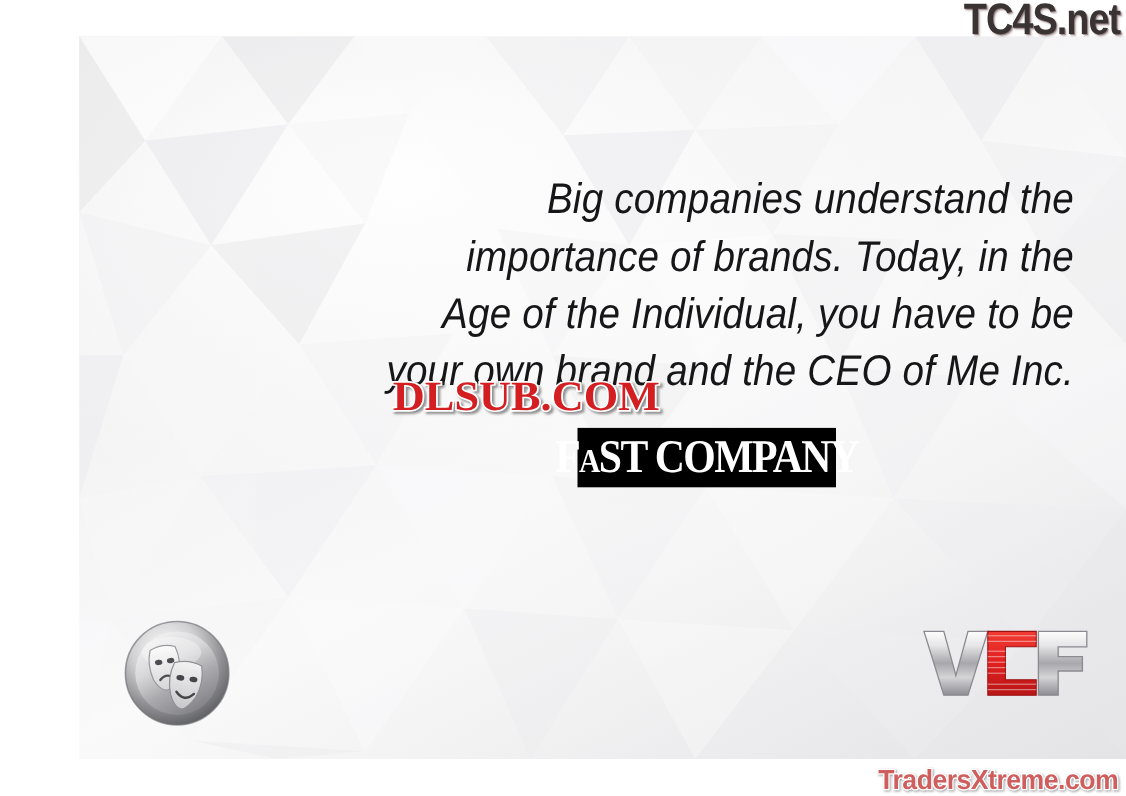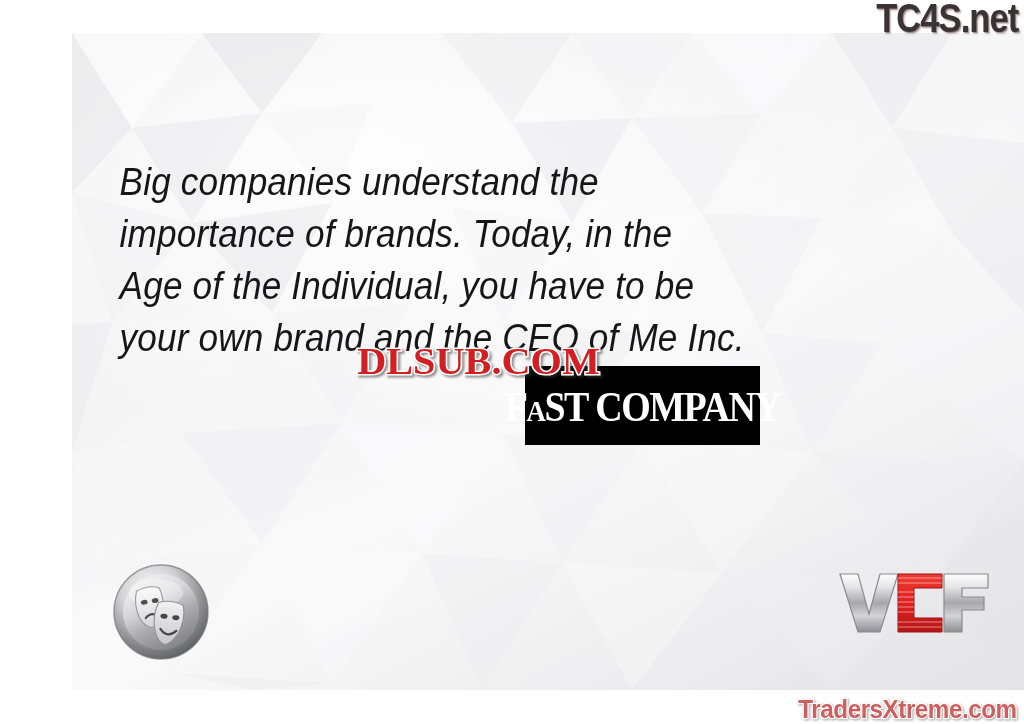--- a/index.html
+++ b/index.html
@@ -65,42 +65,42 @@
     opacity: 0.85;
     pointer-events: none;
   }
 
   
   #quote-block {
     position: absolute;
     left: 0;
     right: 0;
     top: 123px;
-    text-align: left;
+    text-align: right;
     z-index: 10;
   }
   .quote-line {
     font-family: "Liberation Sans", sans-serif;
     font-style: italic;
     font-weight: 400;
     font-size: 39px;
     line-height: 52px;
     color: #161618;
     letter-spacing: 0.2px;
     transform: scaleX(0.90);
     white-space: nowrap;
   }
 
   
   #fastcompany-logo {
     position: absolute;
     left: 453px;
-    top: 333px;
+    top: 356px;
     width: 235px;
-    height: 79px;
+    height: 54px;
     background: #000000;
     z-index: 14;
     display: flex;
     align-items: center;
     justify-content: center;
   }
   #fastcompany-wordmark {
     font-family: "Liberation Serif", serif;
     font-weight: bold;
     color: #ffffff;

